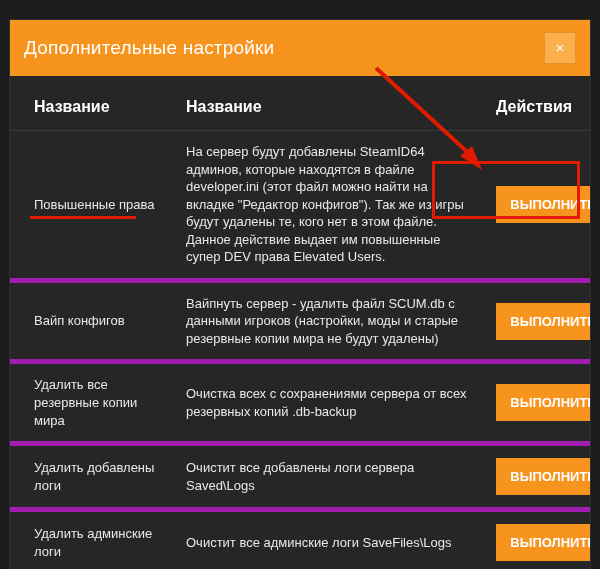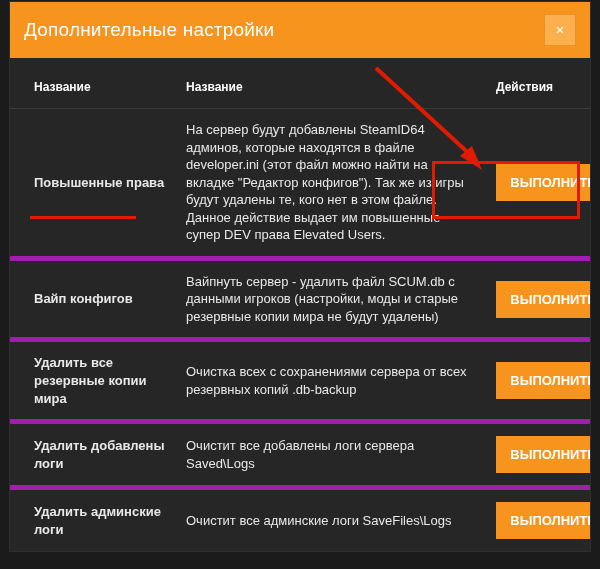--- a/index.html
+++ b/index.html
@@ -13,21 +13,21 @@
   }
   .screen {
     position: relative;
     width: 600px;
     height: 569px;
     background: #1b1b1b;
   }
   .modal {
     position: absolute;
     left: 10px;
-    top: 2px;
+    top: 20px;
     width: 580px;
     height: 549px;
     background: #fdba74;
     box-shadow: 0 0 0 1px #2f2f2f;
     overflow: hidden;
   }
   .modal-header {
     position: relative;
     height: 56px;
     background: #f7941e;
@@ -63,37 +63,37 @@
     box-sizing: border-box;
   }
   table.actions-table {
     width: 100%;
     border-collapse: collapse;
     table-layout: fixed;
   }
   table.actions-table th {
     text-align: left;
     color: #ffffff;
-    font-size: 12px;
+    font-size: 16px;
     font-weight: bold;
     padding: 22px 10px 14px 10px;
     border-bottom: 1px solid #3a3a3a;
   }
   table.actions-table td {
     color: #e8e8e8;
     font-size: 13px;
     vertical-align: middle;
     padding: 12px 10px;
     border-bottom: 5px solid #a21caf;
     line-height: 1.35;
   }
   .col-name { width: 132px; padding-left: 24px !important; }
   .col-desc { width: 290px; }
   .col-act  { width: 158px; }
-  td.col-name { color: #ffffff; font-weight: bold; }
+  td.col-name { color: #ffffff; }
   .action-button {
     display: inline-block;
     background: #f7941e;
     color: #ffffff;
     font-size: 13px;
     font-weight: bold;
     padding: 11px 0;
     width: 115px;
     text-align: center;
     cursor: pointer;

